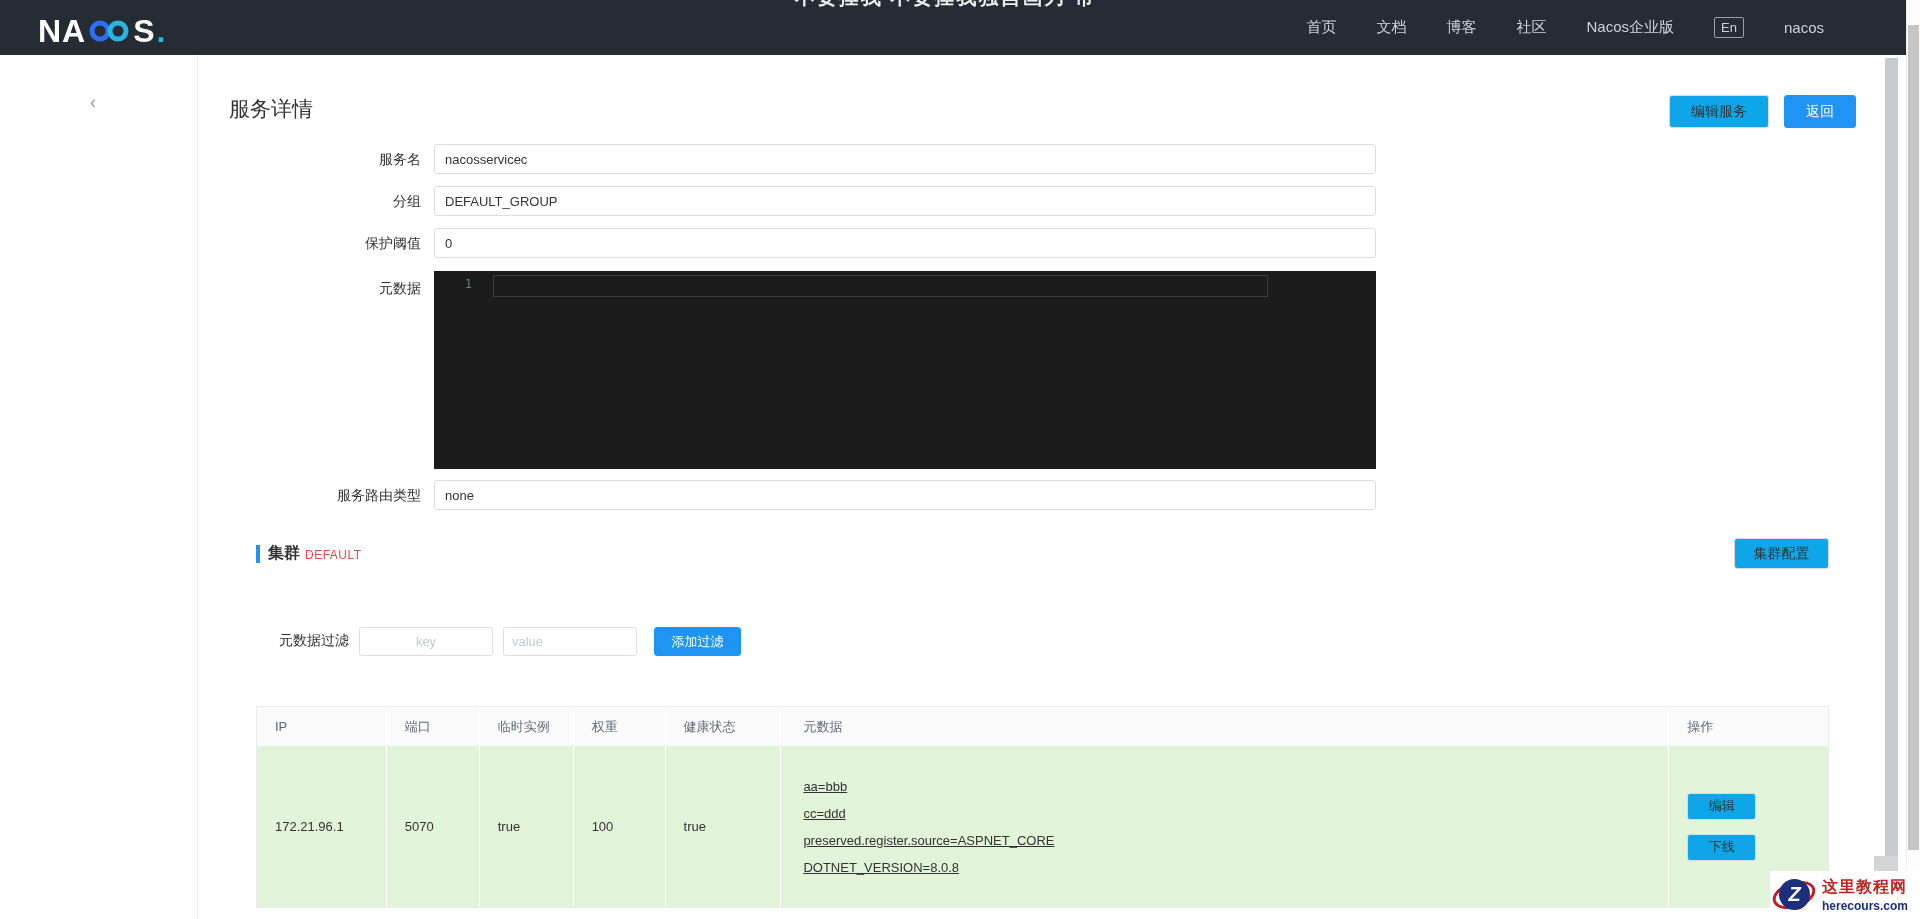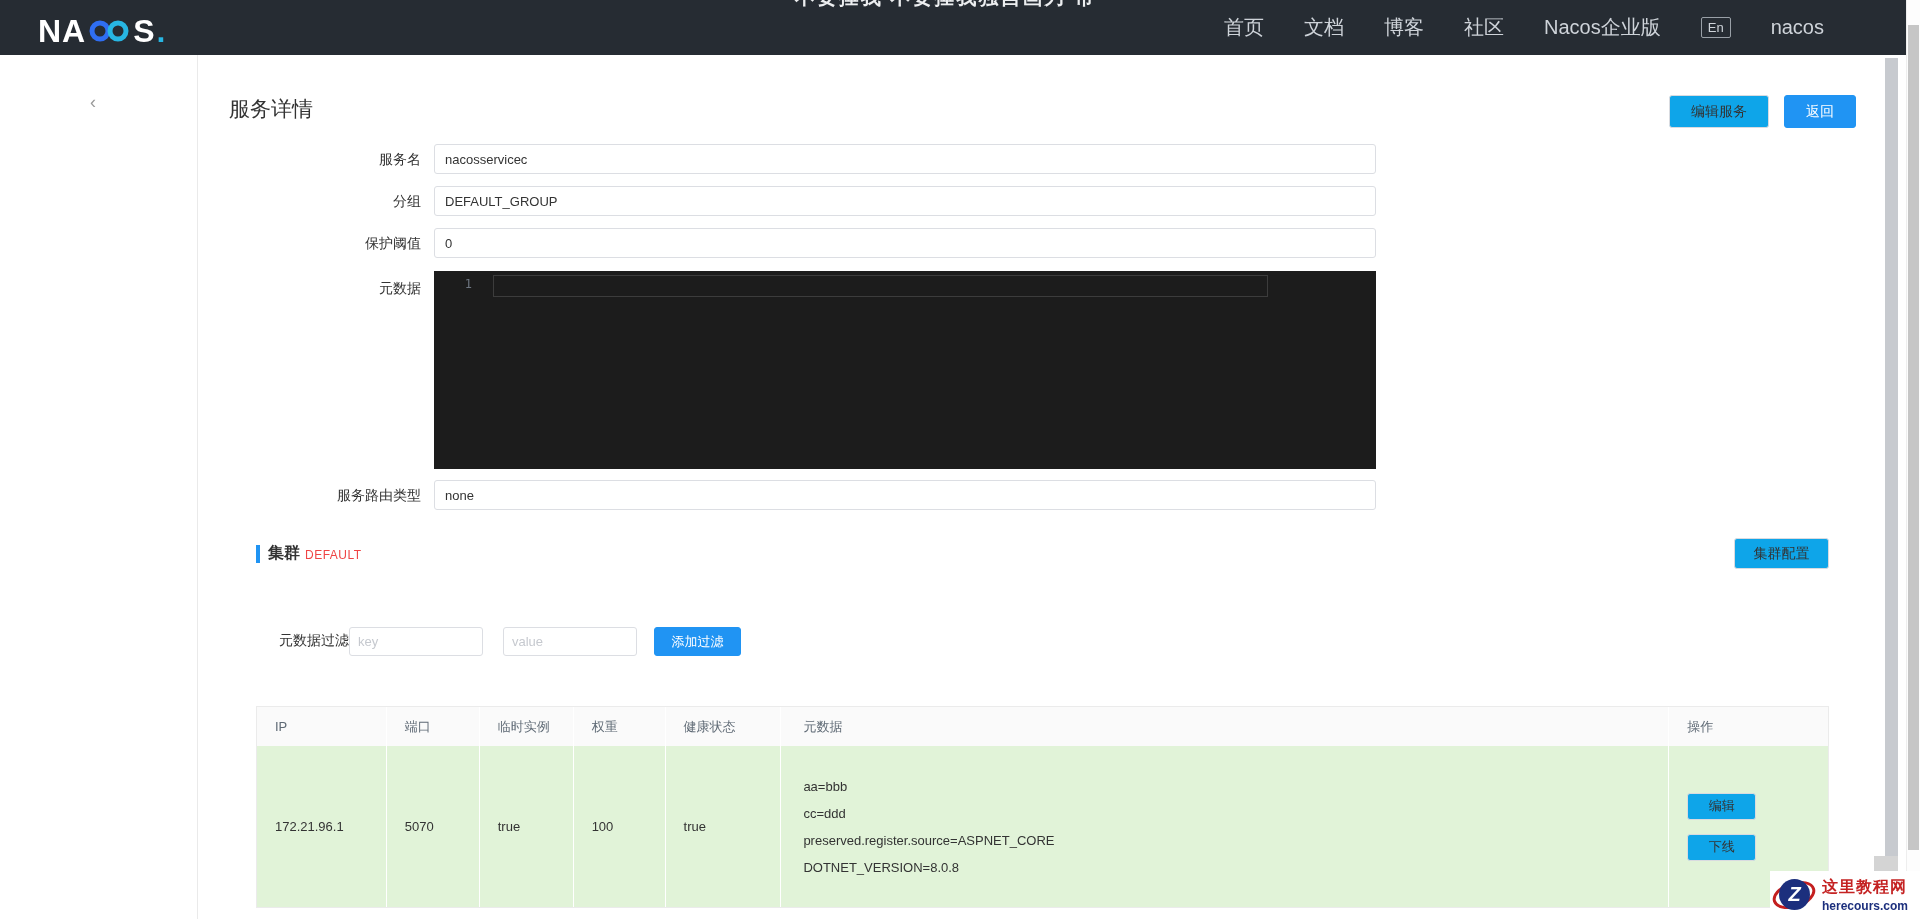--- a/index.html
+++ b/index.html
@@ -7,21 +7,21 @@
   body { font-family:"Liberation Sans","DejaVu Sans",sans-serif; }
   .app { position:relative; width:1920px; height:919px; background:#fff; overflow:hidden; }
 
   
   .topnav { position:absolute; top:0; left:0; width:1920px; height:55px; background:#262c33; overflow:hidden; z-index:5; }
   .logo { position:absolute; left:38px; top:13px; display:flex; align-items:center; color:#fff; font-size:32px; font-weight:bold; letter-spacing:1px; }
   .logo .dot { color:#27b6e3; margin-left:1px; }
   .logo svg { margin:4px 1px 0 2px; }
   .clipped-title { position:absolute; left:795px; top:-16px; font-size:20px; font-weight:bold; color:#eceef0; letter-spacing:2px; white-space:nowrap; }
   .nav-menu { position:absolute; right:96px; top:0; height:55px; display:flex; align-items:center; gap:40px; }
-  .nav-item { color:#ced3d9; font-size:20px; cursor:pointer; white-space:nowrap; }
+  .nav-item { color:#ced3d9; font-size:15px; cursor:pointer; white-space:nowrap; }
   .lang-box { border:1px solid #99a0a7; border-radius:2px; padding:2px 6px; font-size:13px; }
 
   
   .sidebar { position:absolute; top:55px; left:0; width:198px; height:864px; background:#fff; border-right:1px solid #eaeaea; }
   .collapse-arrow { position:absolute; left:90px; top:38px; font-size:18px; color:#999; cursor:pointer; line-height:1; }
 
   
   .main { position:absolute; top:55px; left:199px; width:1721px; height:864px; background:#fff; }
   .page-title { position:absolute; left:30px; top:40px; font-size:21px; color:#333; font-weight:500; }
   .btn { display:flex; align-items:center; justify-content:center; font-size:14px; border-radius:3px; cursor:pointer; background:#0ea5e9; border:1px solid #d9dbe0; color:#333; }
@@ -42,37 +42,37 @@
   
   .cluster-bar { position:absolute; left:57px; top:490px; width:4px; height:18px; background:#2094f3; }
   .cluster-title { position:absolute; left:69px; top:488px; font-size:16px; font-weight:bold; color:#333; }
   .cluster-name { position:absolute; left:106px; top:493px; font-size:12px; color:#ef4444; letter-spacing:0.5px; }
   .cluster-config-btn { position:absolute; left:1535px; top:483px; width:95px; height:31px; }
 
   
   .filter-label { position:absolute; left:80px; top:577px; font-size:14px; color:#333; }
   .filter-input { position:absolute; top:572px; width:134px; height:29px; border:1px solid #dcdee3; border-radius:3px; padding:0 8px; font-size:13px; color:#333; font-family:inherit; }
   .filter-input::placeholder { color:#c6c9cf; }
-  .filter-key { left:150px; }
+  .filter-key { left:160px;text-align:center; }
   .filter-value { left:304px; }
   .add-filter-btn { position:absolute; left:455px; top:572px; width:87px; height:29px; font-size:13px; }
 
   
   .inst-table { position:absolute; left:57px; top:651px; width:1573px; border:1px solid #ebebeb; }
   .t-header { display:flex; height:39px; background:#fafafa; }
   .t-row { display:flex; height:161px; background:#e1f3d8; }
   .t-cell { border-right:1px solid #fff; padding-left:18px; overflow:hidden; }
   .t-cell:last-child { border-right:none; }
   .t-header .t-cell { display:flex; align-items:center; font-size:13px; color:#5f6a75; }
   .t-row .t-cell { display:flex; align-items:center; font-size:13px; color:#333; }
   .c-ip { width:130px; } .c-port { width:93px; } .c-eph { width:94px; }
   .c-weight { width:92px; } .c-healthy { width:116px; }
   .c-meta { width:889px; padding-left:22px; }
   .c-actions { width:159px; }
-  .t-row .c-meta { flex-direction:column; align-items:flex-start; justify-content:center; gap:0; }
+  .t-row .c-meta { flex-direction:column; align-items:flex-start; justify-content:center; gap:0;text-decoration:underline; }
   .meta-line { line-height:27px; white-space:nowrap; }
   .t-row .c-actions { flex-direction:column; justify-content:center; gap:14px; align-items:flex-start; }
   .row-action-btn { width:69px; height:27px; font-size:13px; }
 
   
   .scrollbar-outer { position:absolute; right:0; top:0; width:14px; height:919px; background:#fdfdfd; border-left:1px solid #eee; z-index:9; }
   .scrollbar-outer-thumb { position:absolute; right:1px; top:25px; width:11px; height:825px; background:#c6c6c6; }
   .scrollbar-inner-thumb { position:absolute; left:1885px; top:58px; width:13px; height:799px; background:#c7cacf; z-index:8; }
   .scrollbar-inner-corner { position:absolute; left:1874px; top:856px; width:24px; height:17px; background:#d4d4d4; z-index:8; }
 

